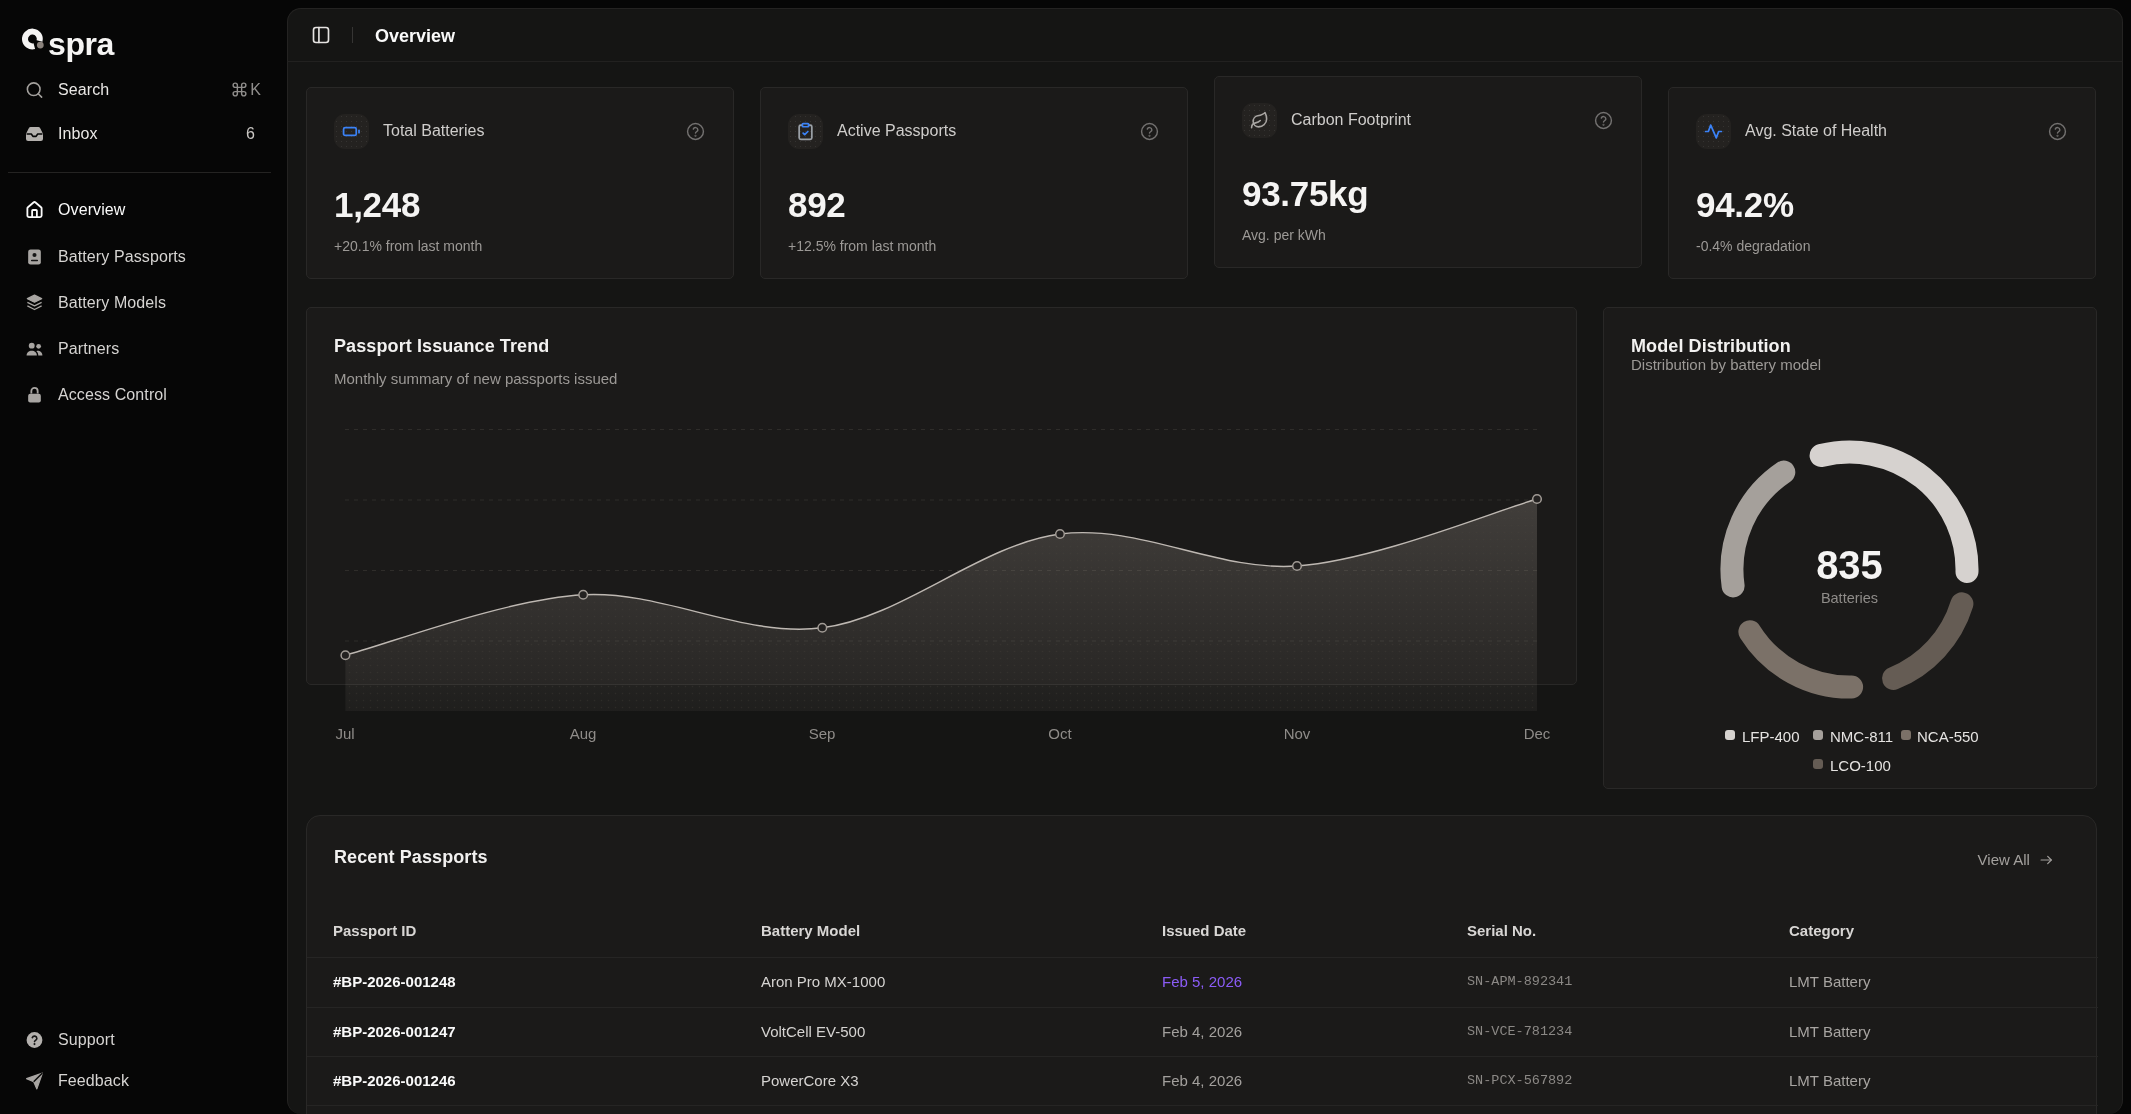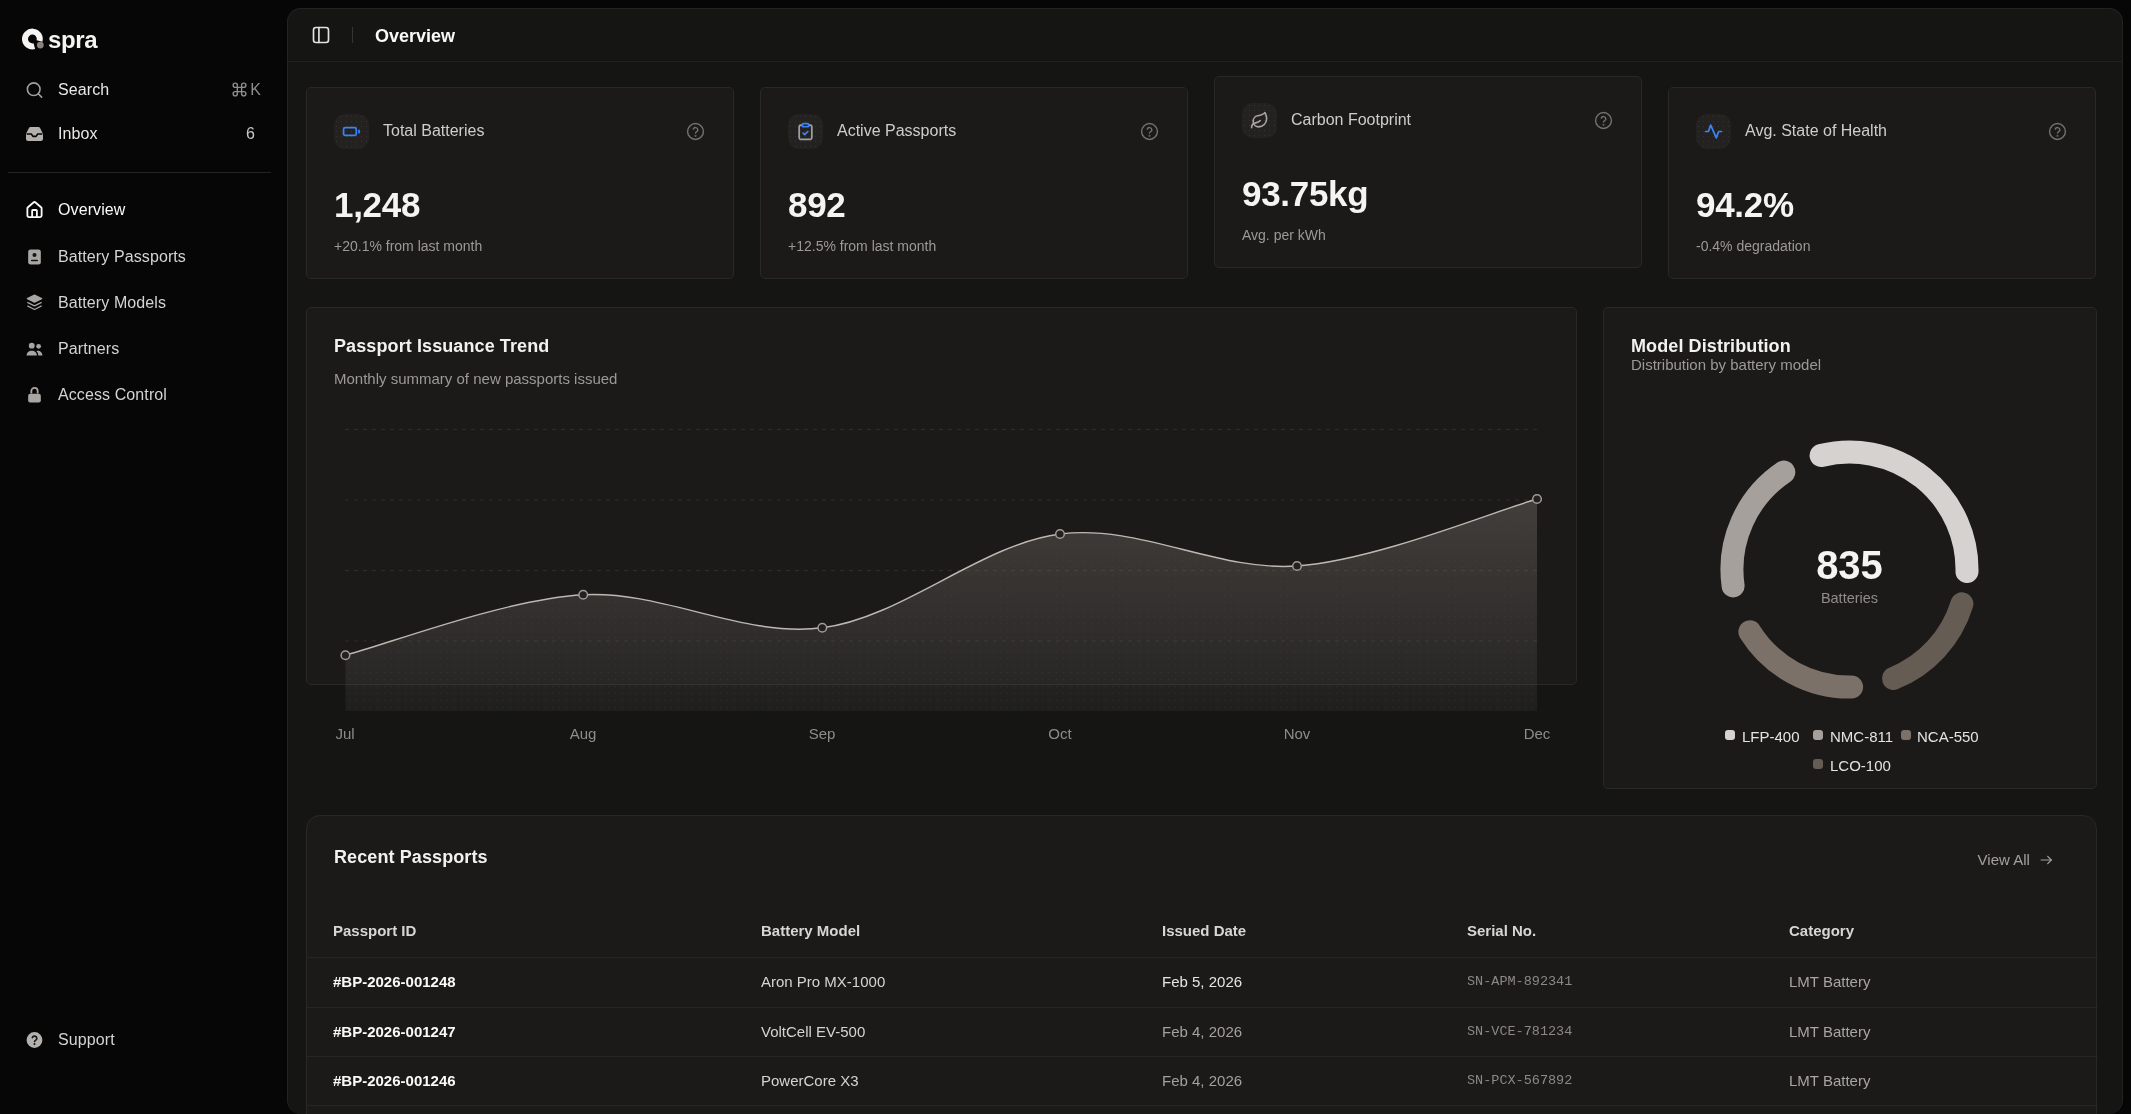--- a/index.html
+++ b/index.html
@@ -38,21 +38,21 @@
 </style>
 </head>
 <body>
 
 <div id="sidebar">
 
   <svg class="abs" style="left:21px; top:26px;" width="28" height="28" viewBox="0 0 28 28">
     <path d="M13.32 20.15 A7.4 7.4 0 1 1 18.55 14.92" fill="none" stroke="#f5f4f3" stroke-width="6"></path>
     <circle cx="19.3" cy="19.1" r="3.4" fill="#8a827c"></circle>
   </svg>
-  <div class="abs" style="left:48px; top:26px; font-size:24px; font-weight:700; color:#f5f4f3; letter-spacing:-0.4px;">spra</div>
+  <div class="abs" style="left:48px; top:26px; font-size:32px; font-weight:700; color:#f5f4f3; letter-spacing:-0.4px;">spra</div>
 
   <div class="navrow" style="top:70px;">
     <svg class="ic" viewBox="0 0 24 24" fill="none" stroke="#a3a09d" stroke-width="2" stroke-linecap="round" stroke-linejoin="round">
         <circle cx="11" cy="11" r="8"></circle>
         <path d="m21 21-4.3-4.3"></path>
       </svg>
     <div class="lbl" style="color:#e9e7e5;">Search</div>
     <div class="right" style="right:26px;">
       <svg width="17" height="17" viewBox="0 0 24 24" fill="none" stroke="#8f8d8b" stroke-width="2" style="vertical-align:-3px;">
           <path d="M9 9h6v6H9z"></path>
@@ -115,20 +115,27 @@
     <div class="lbl">Access Control</div>
   </div>
 
   <div class="navrow" style="top:1020px;">
     <svg class="ic" viewBox="0 0 24 24">
         <circle cx="12" cy="12" r="10" fill="#b3b0ad"></circle>
         <path d="M9.2 9a3 3 0 0 1 5.8 1c0 2-3 2.6-3 4" fill="none" stroke="#161616" stroke-width="2" stroke-linecap="round"></path>
         <circle cx="12" cy="17.2" r="1.3" fill="#161616"></circle>
       </svg>
     <div class="lbl">Support</div>
+  </div>
+  <div class="navrow" style="top:1061px;">
+    <svg class="ic" viewBox="0 0 24 24" fill="#a8a5a2" stroke="#a8a5a2" stroke-width="1.5" stroke-linejoin="round">
+        <path d="m22 2-7 20-4-9-9-4z"></path>
+        <path d="M22 2 11 13" stroke="#060606" stroke-width="1.8"></path>
+      </svg>
+    <div class="lbl">Feedback</div>
   </div>
 </div>
 
 <div id="panel"></div>
 <div id="pheader">
   <svg class="abs" style="left:24px; top:17px;" width="20" height="20" viewBox="0 0 24 24" fill="none" stroke="#e5e3e1" stroke-width="2" stroke-linecap="round">
       <rect x="3" y="3" width="18" height="18" rx="3"></rect>
       <path d="M9.5 3v18"></path>
     </svg>
   <div class="abs" style="left:65px; top:19px; width:1px; height:16px; background:#363534;"></div>
@@ -274,21 +281,21 @@
 
   <div class="th" style="left:26px; top:106px;">Passport ID</div>
   <div class="th" style="left:454px; top:106px;">Battery Model</div>
   <div class="th" style="left:855px; top:106px;">Issued Date</div>
   <div class="th" style="left:1160px; top:106px;">Serial No.</div>
   <div class="th" style="left:1482px; top:106px;">Category</div>
   <div class="hr" style="left:0; top:141px; width:1791px;"></div>
 
   <div class="td" style="left:26px; top:157px; font-weight:700; color:#fafafa;">#BP-2026-001248</div>
   <div class="td" style="left:454px; top:157px;">Aron Pro MX-1000</div>
-  <div class="td" style="left:855px; top:157px; color:#e5e5e5;">Feb 5, 2026</div>
+  <div class="td" style="left:855px; top:157px; color:#8b5cf6;">Feb 5, 2026</div>
   <div class="td" style="left:1160px; top:158px; font-family:'Liberation Mono',monospace; font-size:13.5px; color:#8b8885;">SN-APM-892341</div>
   <div class="td" style="left:1482px; top:157px; color:#a8a5a2;">LMT Battery</div>
   <div class="hr" style="left:0; top:191px; width:1791px;"></div>
 
   <div class="td" style="left:26px; top:207px; font-weight:700; color:#fafafa;">#BP-2026-001247</div>
   <div class="td" style="left:454px; top:207px;">VoltCell EV-500</div>
   <div class="td" style="left:855px; top:207px; color:#a3a09d;">Feb 4, 2026</div>
   <div class="td" style="left:1160px; top:208px; font-family:'Liberation Mono',monospace; font-size:13.5px; color:#8b8885;">SN-VCE-781234</div>
   <div class="td" style="left:1482px; top:207px; color:#a8a5a2;">LMT Battery</div>
   <div class="hr" style="left:0; top:240px; width:1791px;"></div>

